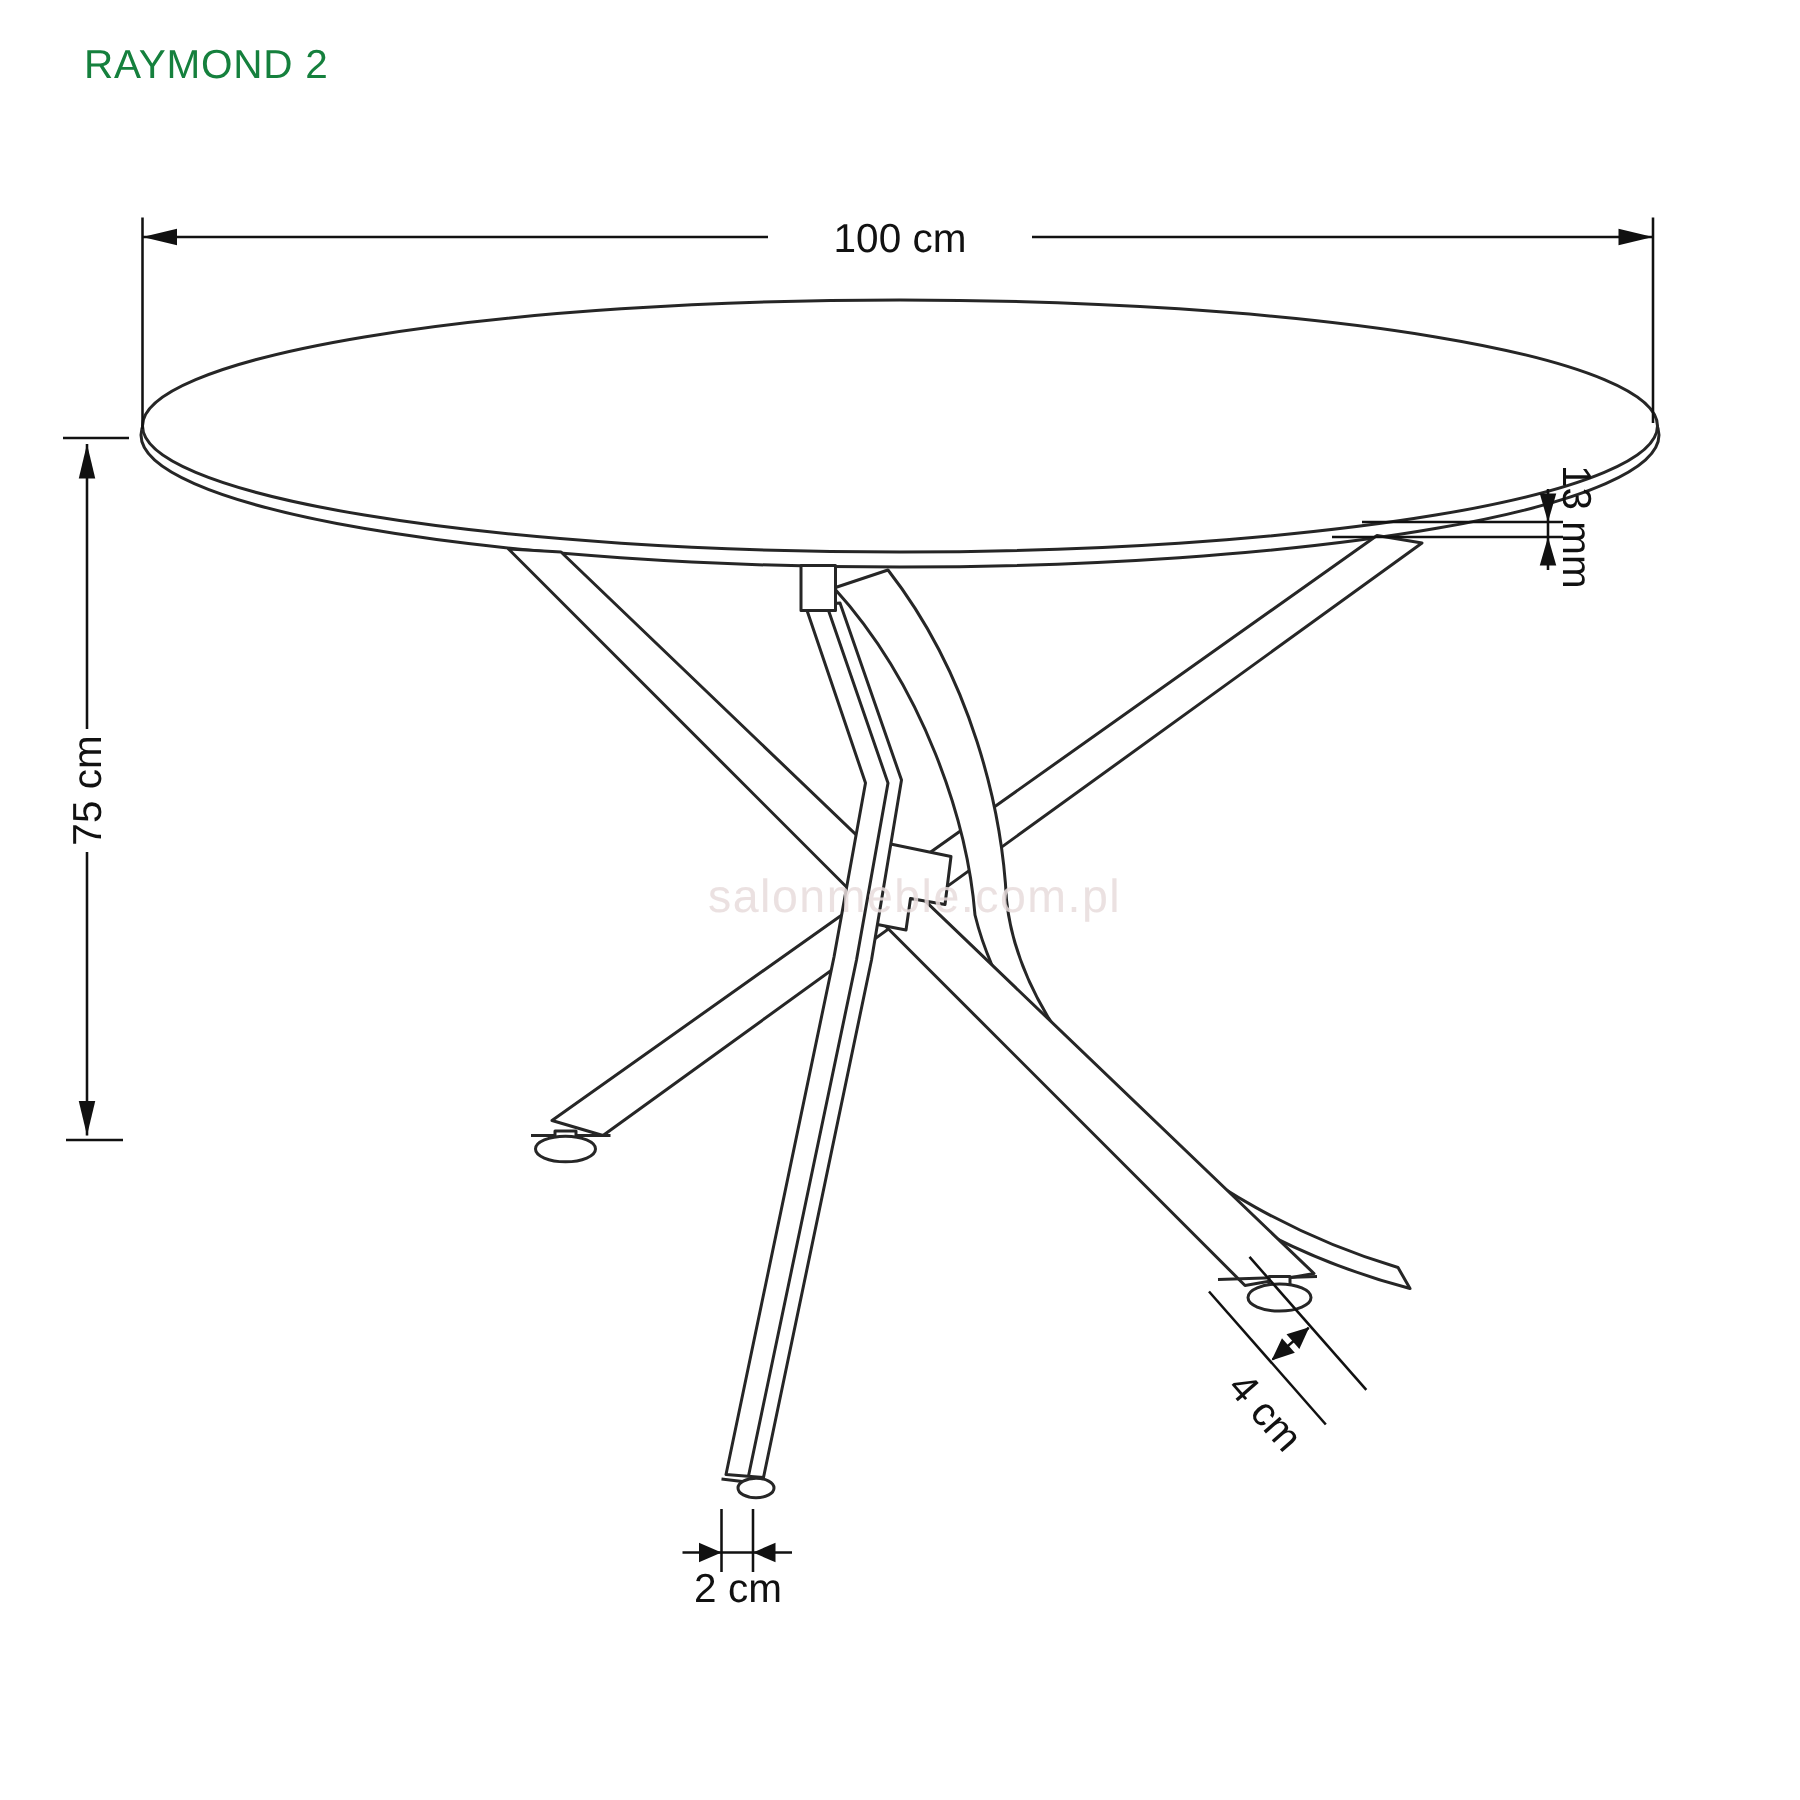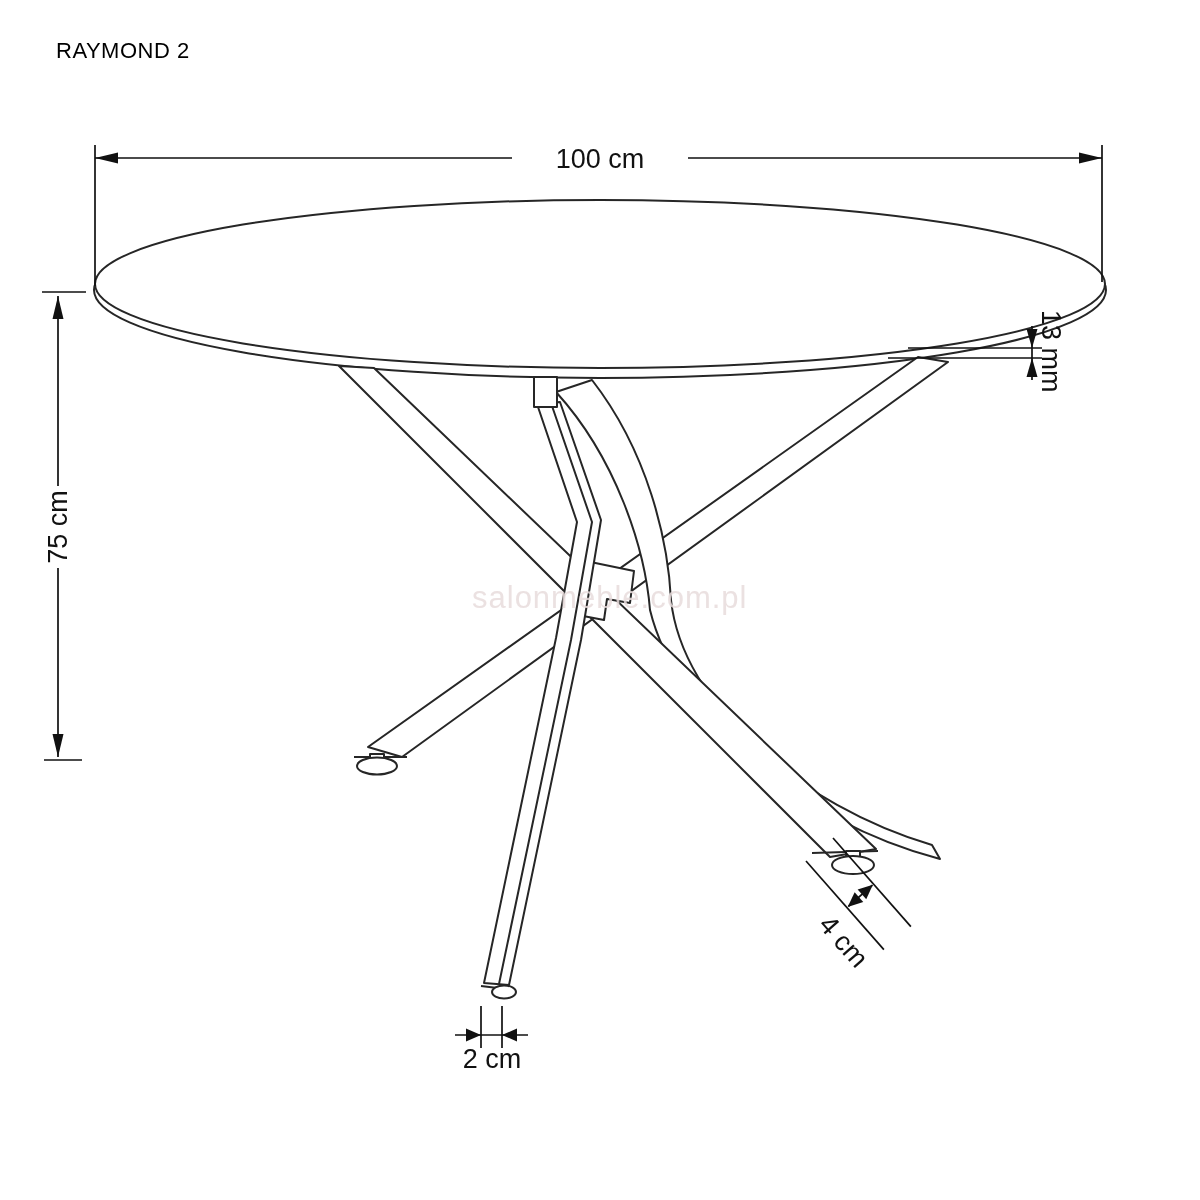--- a/index.html
+++ b/index.html
@@ -5,21 +5,21 @@
   html,body{margin:0;padding:0;background:#ffffff;}
   .canvas{
     position:relative;
     width:1200px;height:1200px;
     background:#ffffff;
     font-family:"Liberation Sans", sans-serif;
     overflow:hidden;
   }
   .title{
     position:absolute;left:56px;top:28px;
-    font-size:22px;color:#000000;letter-spacing:.5px;margin-top:10px;
+    font-size:27px;color:#15803d;letter-spacing:.5px;
   }
   svg{position:absolute;left:0;top:0;}
   .struct{fill:#ffffff;stroke:#262626;stroke-width:2;stroke-linejoin:round;}
   .thin{fill:none;stroke:#262626;stroke-width:2;}
   .dim{fill:none;stroke:#111111;stroke-width:1.7;}
   .arrow{fill:#111111;stroke:none;}
   .dimtext{font-family:"Liberation Sans", sans-serif;font-size:27px;fill:#111111;}
   .wm{font-family:"Liberation Sans", sans-serif;font-size:31px;letter-spacing:1px;fill-opacity:0.85;}
 </style>
 </head>

